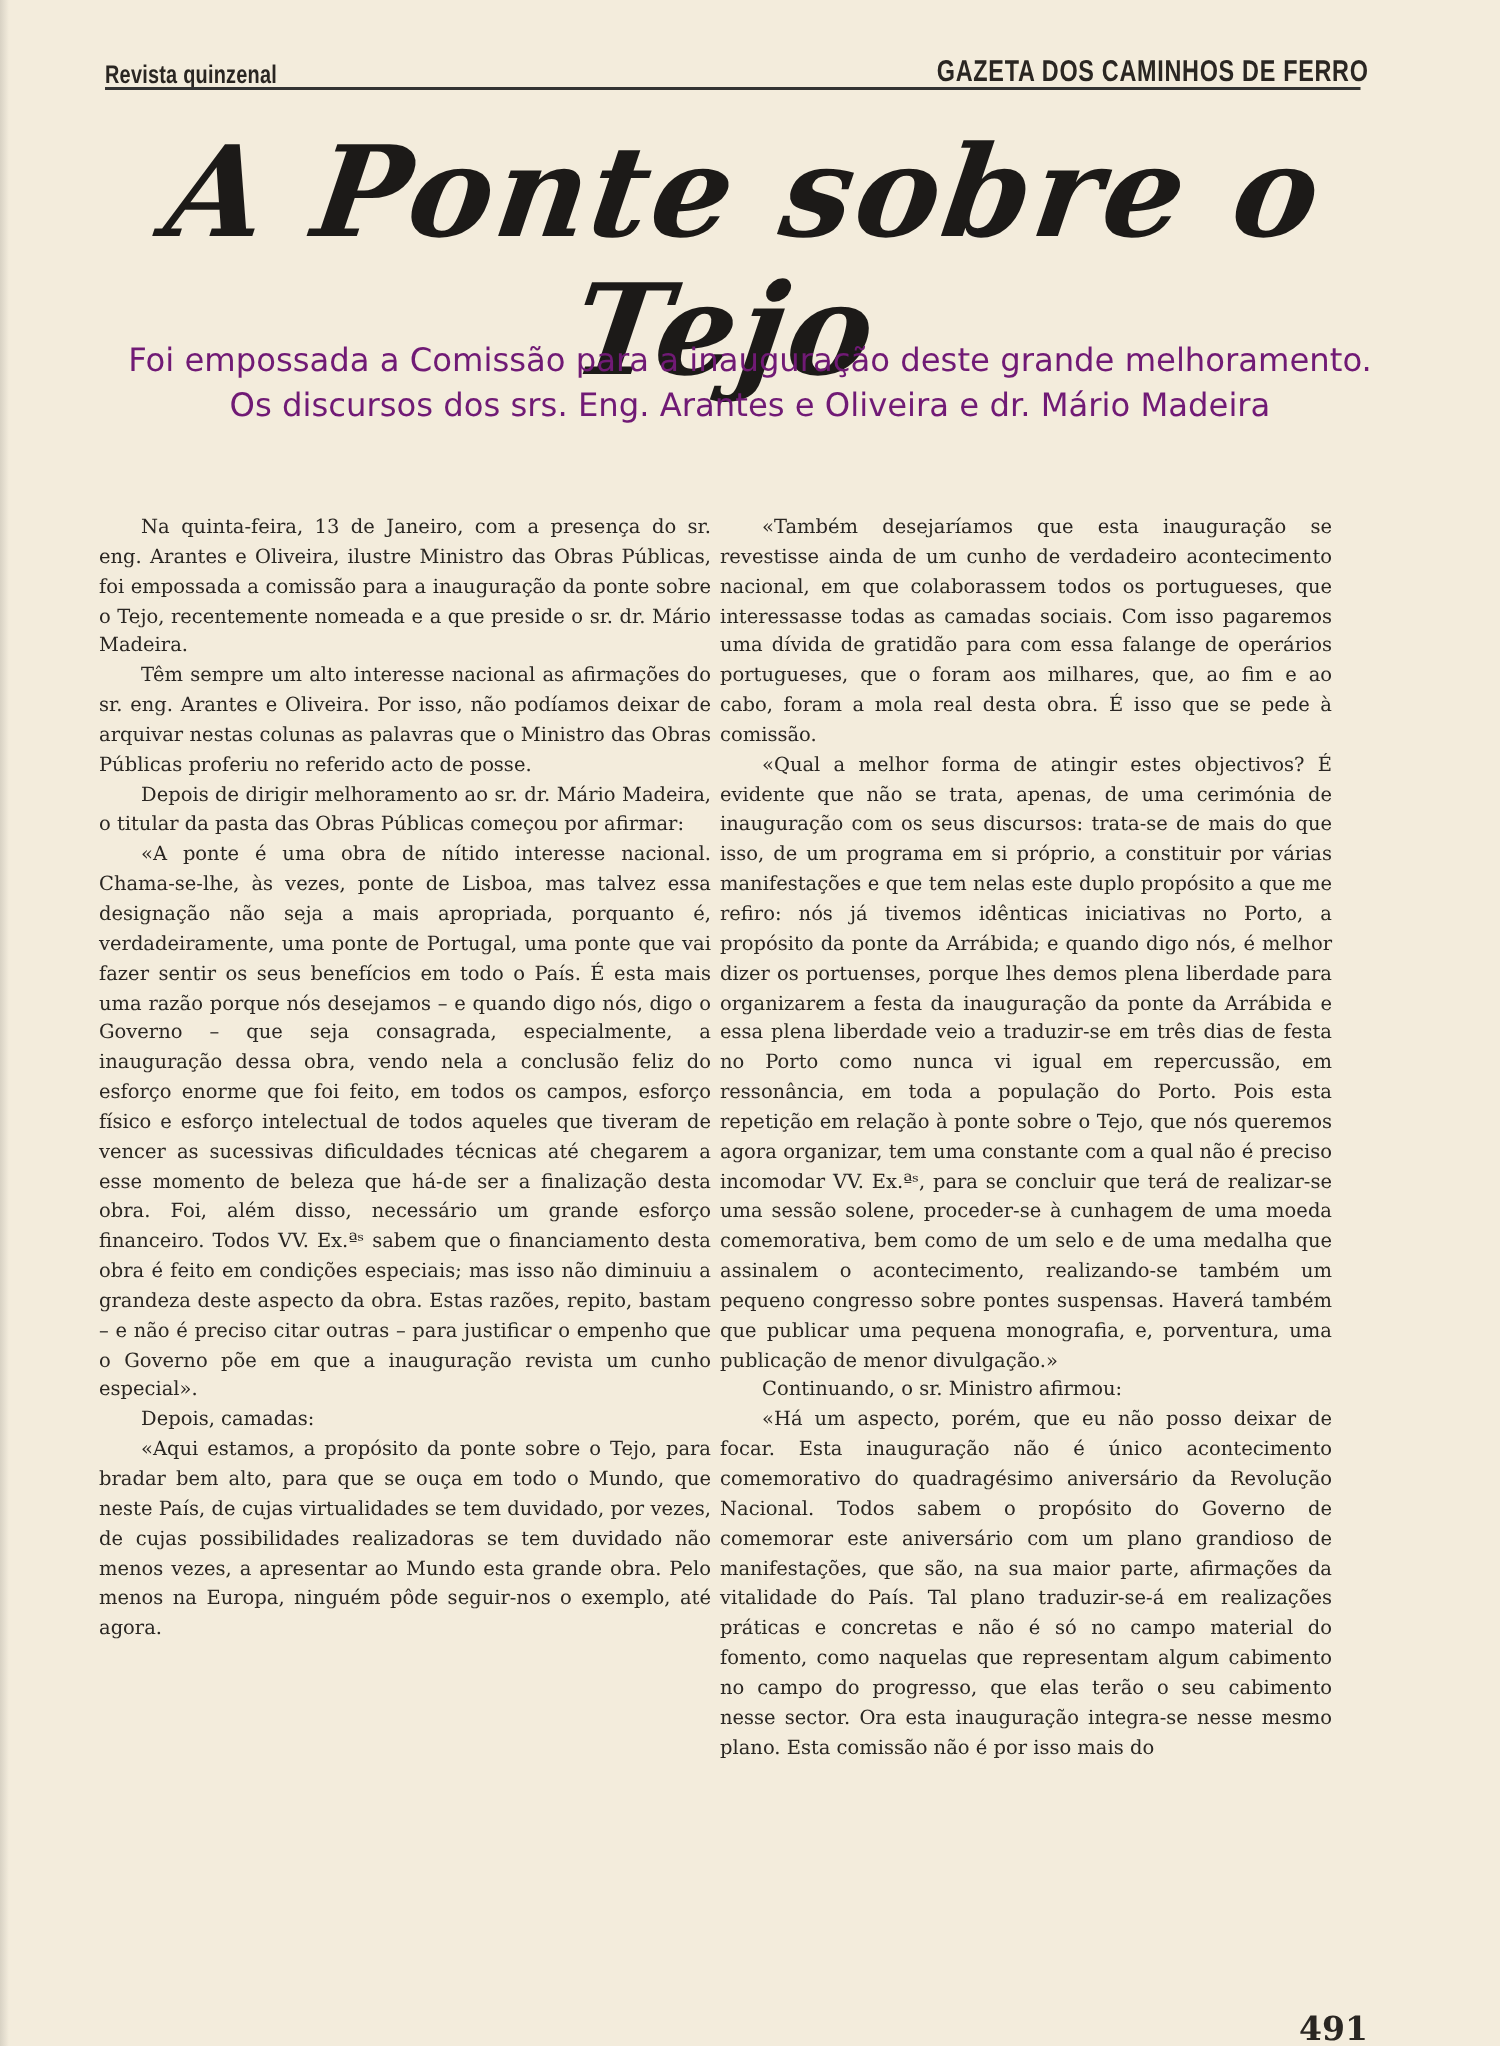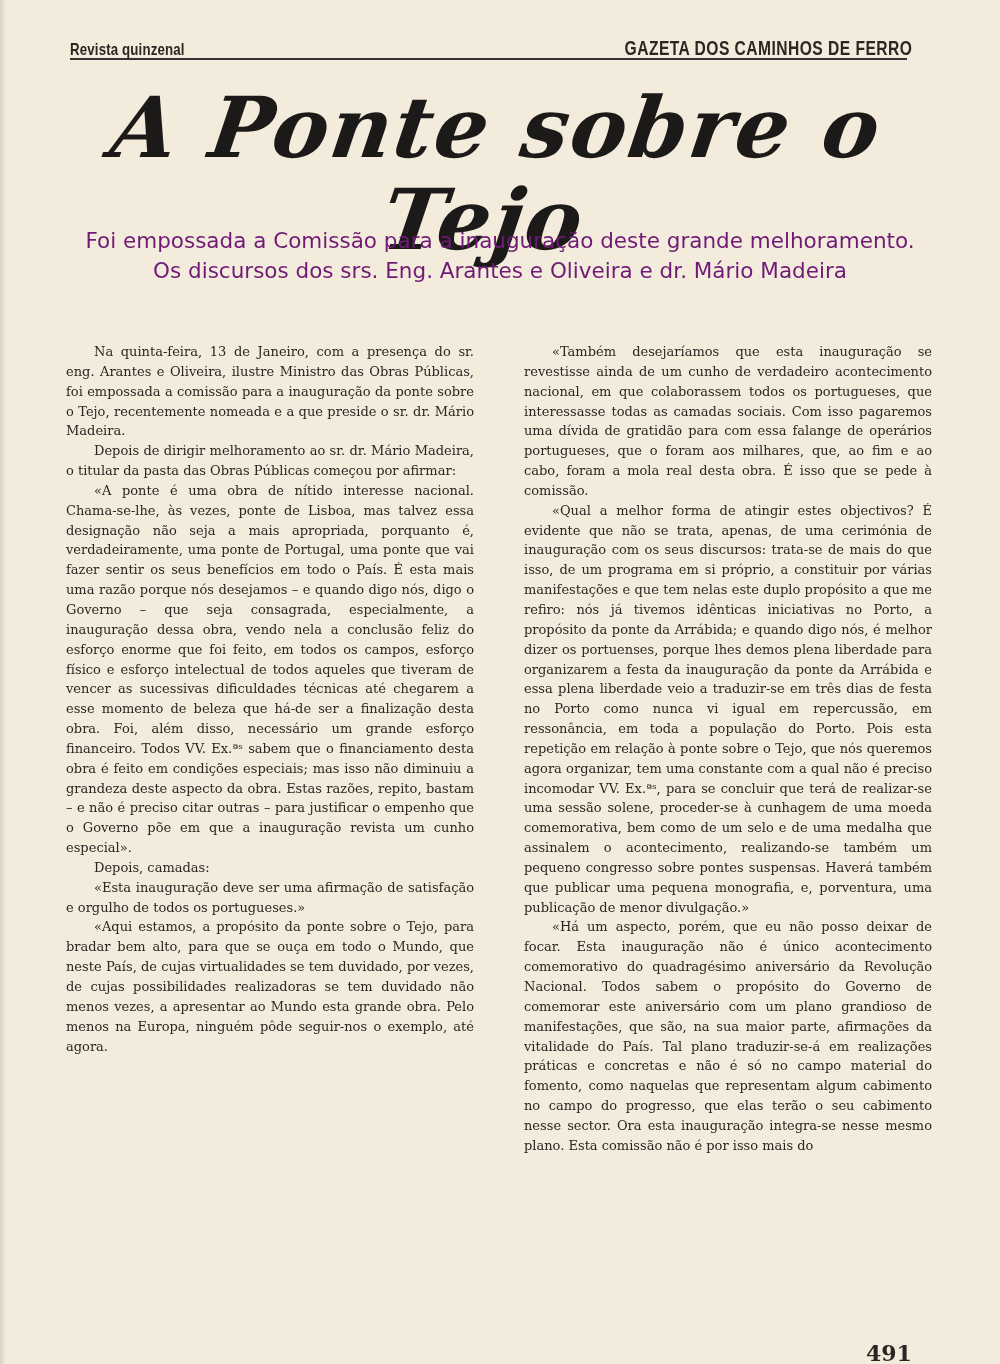--- a/index.html
+++ b/index.html
@@ -38,21 +38,21 @@
     position: absolute; left: 40px; width: 920px; top: 226px; text-align: center;
     font-family: "DejaVu Sans", sans-serif; font-size: 21.5px; line-height: 30px; color: #701a75;
   }
   .col {
     position: absolute; top: 342px; width: 408px;
     font-size: 13px; line-height: 19.85px; text-align: justify;
     font-family: "DejaVu Serif", serif;
   }
   .col p { margin: 0; text-indent: 28px; hyphens: manual; }
   .col-left { left: 66px; }
-  .col-right { left: 524px; }
+  .col-right { left: 480px; }
   .page-number {
     position: absolute; left: 866px; top: 1292px;
     font-family: "DejaVu Serif", serif; font-weight: bold; font-size: 22px; margin-top: 48px;
   }
 </style>
 </head>
 <body>
 
 <div class="page-edge"></div>
 
@@ -64,26 +64,27 @@
 
 <div class="headline">A Ponte sobre o Tejo</div>
 
 <div class="subhead">
   <div>Foi empossada a Comissão para a inauguração deste grande melhoramento.</div>
   <div>Os discursos dos srs. Eng. Arantes e Oliveira e dr. Mário Madeira</div>
 </div>
 
 <div class="col col-left">
   <p>Na quinta-feira, 13 de Janeiro, com a presença do sr. eng. Arantes e Oliveira, ilustre Ministro das Obras Públicas, foi empossada a comissão para a inauguração da ponte sobre o Tejo, recentemente nomeada e a que preside o sr. dr. Mário Madeira.</p>
+  <p>Têm sempre um alto interesse nacional as afirmações do sr. eng. Arantes e Oliveira. Por isso, não podíamos deixar de arquivar nestas colunas as palavras que o Ministro das Obras Públicas proferiu no referido acto de posse.</p>
   <p>Depois de dirigir melhoramento ao sr. dr. Mário Madeira, o titular da pasta das Obras Públicas começou por afirmar:</p>
   <p>«A ponte é uma obra de nítido interesse nacional. Chama-se-lhe, às vezes, ponte de Lisboa, mas talvez essa designação não seja a mais apropriada, porquanto é, verdadeiramente, uma ponte de Portugal, uma ponte que vai fazer sentir os seus benefícios em todo o País. É esta mais uma razão porque nós desejamos – e quando digo nós, digo o Governo – que seja consagrada, especialmente, a inauguração dessa obra, vendo nela a conclusão feliz do esforço enorme que foi feito, em todos os campos, esforço físico e esforço intelectual de todos aqueles que tiveram de vencer as sucessivas dificuldades técnicas até chegarem a esse momento de beleza que há-de ser a finalização desta obra. Foi, além disso, necessário um grande esforço financeiro. Todos VV. Ex.ªˢ sabem que o financiamento desta obra é feito em condições especiais; mas isso não diminuiu a grandeza deste aspecto da obra. Estas razões, repito, bastam – e não é preciso citar outras – para justificar o empenho que o Governo põe em que a inauguração revista um cunho especial».</p>
   <p>Depois, camadas:</p>
-  <p>«Esta inauguração deve ser uma afirmação de satisfação e orgulho de todos os portugueses.»</p>
   <p>«Aqui estamos, a propósito da ponte sobre o Tejo, para bradar bem alto, para que se ouça em todo o Mundo, que neste País, de cujas virtualidades se tem duvidado, por vezes, de cujas possibilidades realizadoras se tem duvidado não menos vezes, a apresentar ao Mundo esta grande obra. Pelo menos na Europa, ninguém pôde seguir-nos o exemplo, até agora.</p>
 </div>
 
 <div class="col col-right">
   <p>«Também desejaríamos que esta inauguração se revestisse ainda de um cunho de verdadeiro acontecimento nacional, em que colaborassem todos os portugueses, que interessasse todas as camadas sociais. Com isso pagaremos uma dívida de gratidão para com essa falange de operários portugueses, que o foram aos milhares, que, ao fim e ao cabo, foram a mola real desta obra. É isso que se pede à comissão.</p>
   <p>«Qual a melhor forma de atingir estes objectivos? É evidente que não se trata, apenas, de uma cerimónia de inauguração com os seus discursos: trata-se de mais do que isso, de um programa em si próprio, a constituir por várias manifestações e que tem nelas este duplo propósito a que me refiro: nós já tivemos idênticas iniciativas no Porto, a propósito da ponte da Arrábida; e quando digo nós, é melhor dizer os portuenses, porque lhes demos plena liberdade para organizarem a festa da inauguração da ponte da Arrábida e essa plena liberdade veio a traduzir-se em três dias de festa no Porto como nunca vi igual em repercussão, em ressonância, em toda a população do Porto. Pois esta repetição em relação à ponte sobre o Tejo, que nós queremos agora organizar, tem uma constante com a qual não é preciso incomodar VV. Ex.ªˢ, para se concluir que terá de realizar-se uma sessão solene, proceder-se à cunhagem de uma moeda comemorativa, bem como de um selo e de uma medalha que assinalem o acontecimento, realizando-se também um pequeno congresso sobre pontes suspensas. Haverá também que publicar uma pequena monografia, e, porventura, uma publicação de menor divulgação.»</p>
+  <p>Continuando, o sr. Ministro afirmou:</p>
   <p>«Há um aspecto, porém, que eu não posso deixar de focar. Esta inauguração não é único acontecimento comemorativo do quadragésimo aniversário da Revolução Nacional. Todos sabem o propósito do Governo de comemorar este aniversário com um plano grandioso de manifestações, que são, na sua maior parte, afirmações da vitalidade do País. Tal plano traduzir-se-á em realizações práticas e concretas e não é só no campo material do fomento, como naquelas que representam algum cabimento no campo do progresso, que elas terão o seu cabimento nesse sector. Ora esta inauguração integra-se nesse mesmo plano. Esta comissão não é por isso mais do</p>
 </div>
 
 <div class="page-number">491</div>
 
 </body></html>

